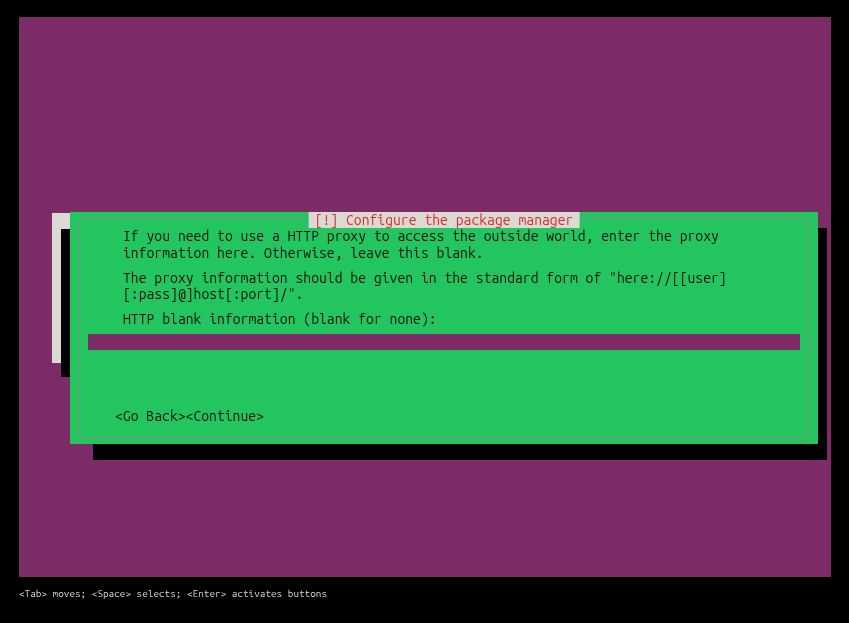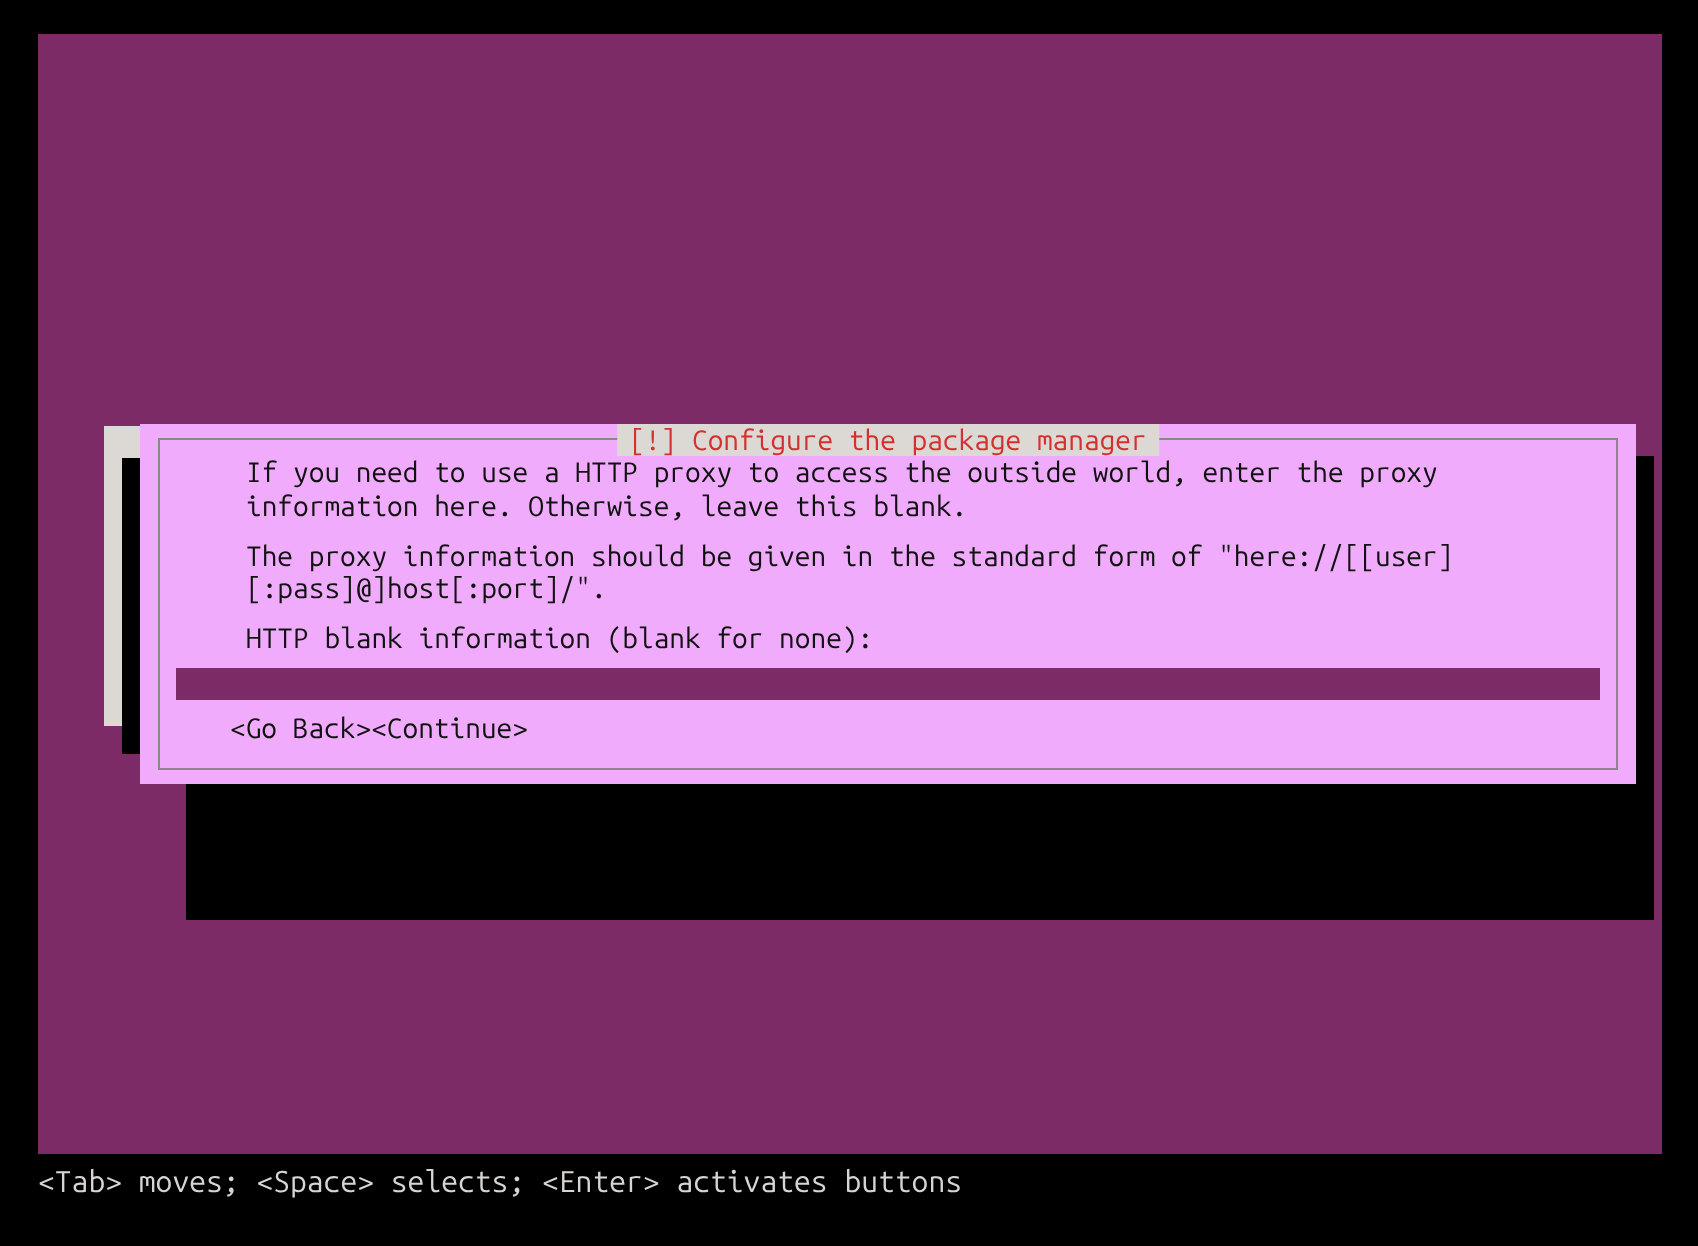--- a/index.html
+++ b/index.html
@@ -46,22 +46,22 @@
       top: 196px;
       width: 19px;
       height: 150px;
       background: #dcd9d5;
     }
     .dialog {
       position: absolute;
       left: 51px;
       top: 195px;
       width: 748px;
-      height: 180px;
-      background: #f0abfc;
+      height: 232px;
+      background: #22c55e;
       color: #111;
     }
     .dialog-inner-border {
       position: absolute;
       left: 9px;
       top: 7px;
       right: 9px;
       bottom: 7px;
       border: 1px solid #888;
     }
@@ -115,21 +115,21 @@
       border: none;
       font-family: inherit;
       font-size: inherit;
       color: #111;
     }
     .help-bar {
       position: absolute;
       left: 19px;
       bottom: 24px;
       color: #d8d4d1;
-      font-size: 15px;
+      font-size: 10px;
     }
   </style>
 </head>
 <body>
 
 <div class="screen">
 
   <div class="dialog-stub"></div>
   <div class="dialog-shadow-stub"></div>
   <div class="dialog-shadow"></div>

